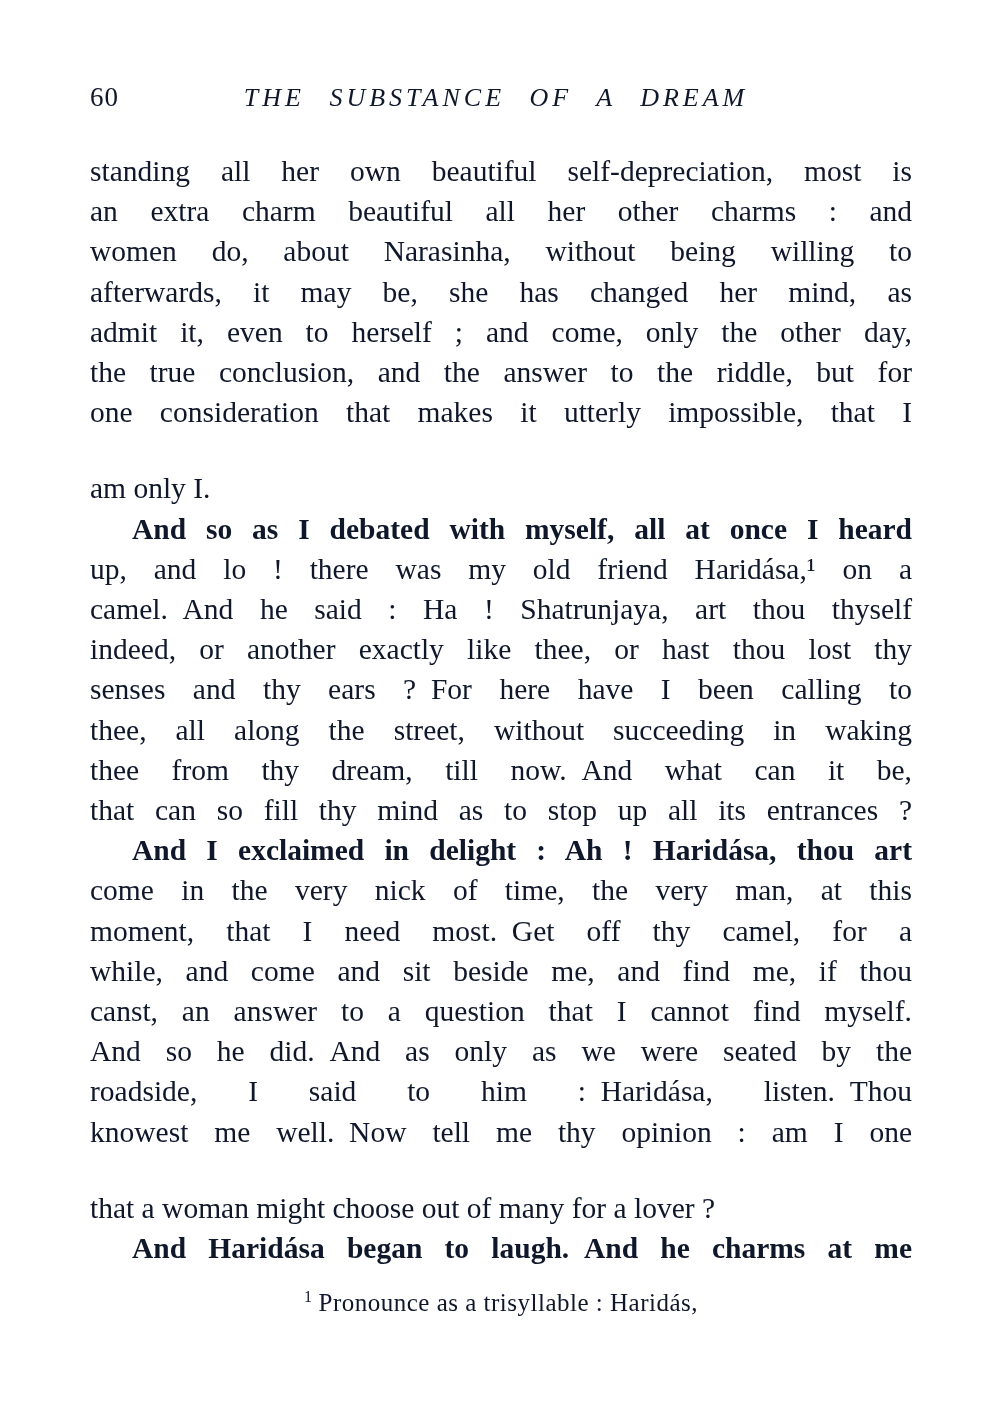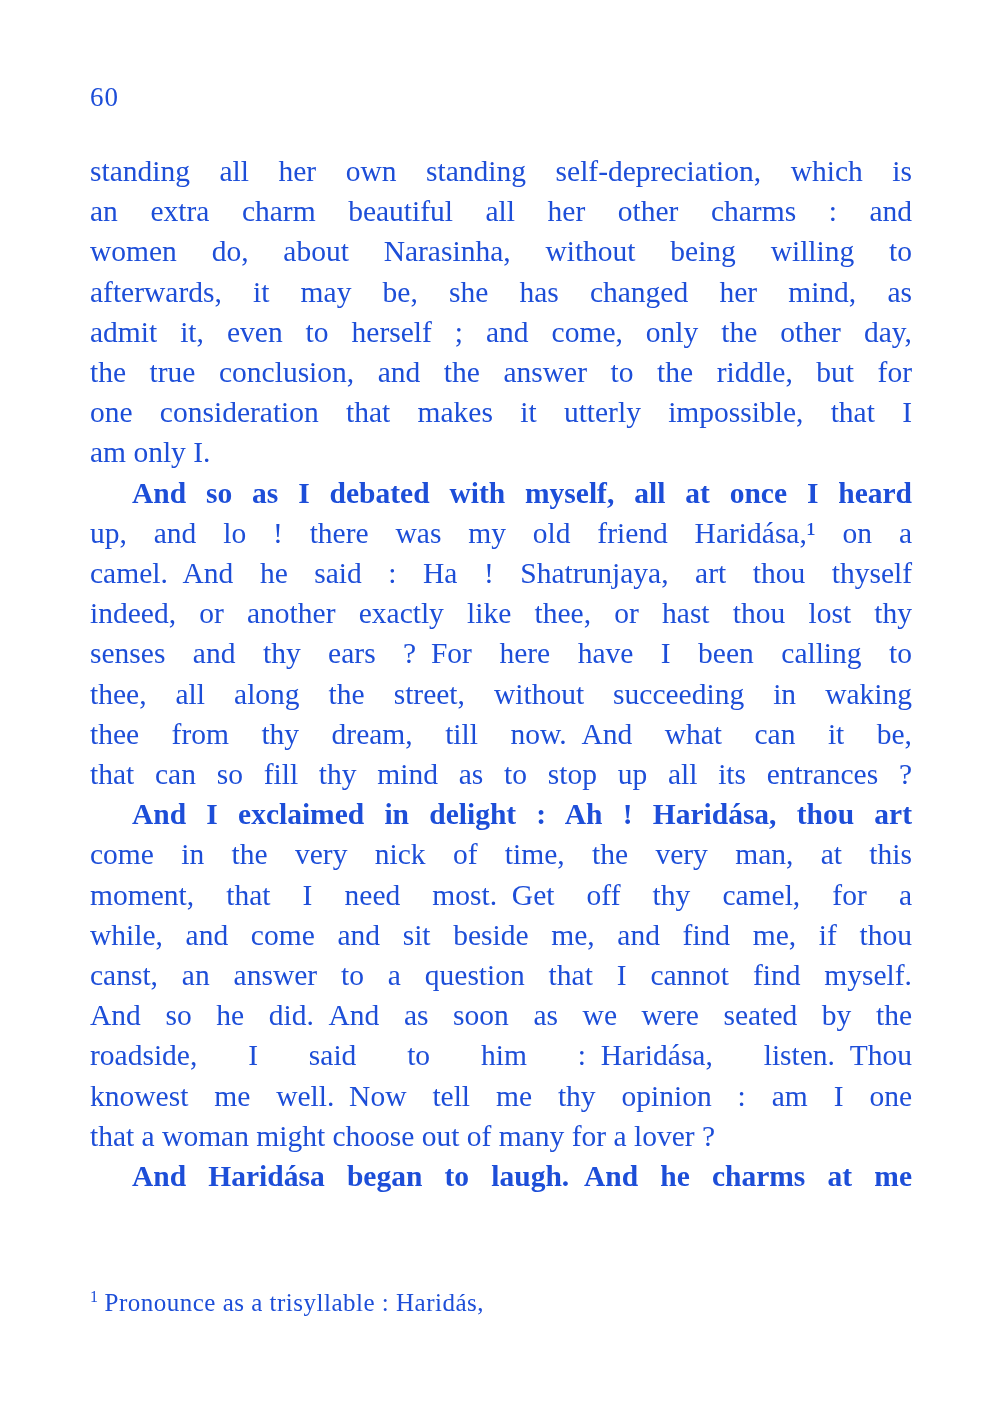--- a/index.html
+++ b/index.html
@@ -5,21 +5,21 @@
   html, body {
     margin: 0;
     padding: 0;
     background: #ffffff;
   }
   .page {
     position: relative;
     width: 1000px;
     height: 1410px;
     background: #ffffff;
-    color: #1d4ed8;
+    color: #0f172a;
     font-family: "Liberation Serif", serif;
     overflow: hidden;
     border-radius: 17px;
   }
   .running-header {
     position: absolute;
     top: 82px;
     left: 90px;
     width: 822px;
     display: flex;
@@ -48,73 +48,75 @@
     width: 822px;
     font-size: 29.5px;
     line-height: 40.2px;
   }
   .line {
     text-align: justify;
     text-align-last: justify;
   }
   .line.ragged {
     text-align-last: left;
+    margin-top: 36px;
   }
   .line.indent {
     text-indent: 42px;
     font-weight: bold;
   }
   .footnote {
     position: absolute;
     top: 1288px;
     left: 90px;
     width: 822px;
-    text-align: left;
+    text-align: center;
     font-size: 25px;
     letter-spacing: 0.5px;
   }
   .footnote sup {
     font-size: 16px;
     vertical-align: super;
     margin-right: 6px;
   }
 </style>
 </head>
 <body>
 
 <div class="page">
 
   <div class="running-header">
     <span class="page-number">60</span>
+    <span class="running-title">THE SUBSTANCE OF A DREAM</span>
   </div>
 
   <div class="body-text">
 
-  <div class="line">standing all her own standing self-depreciation, which is</div>
+  <div class="line">standing all her own beautiful self-depreciation, most is</div>
       <div class="line">an extra charm beautiful all her other charms : and</div>
       <div class="line">women do, about Narasinha, without being willing to</div>
       <div class="line">afterwards, it may be, she has changed her mind, as</div>
       <div class="line">admit it, even to herself ; and come, only the other day,</div>
       <div class="line">the true conclusion, and the answer to the riddle, but for</div>
       <div class="line">one consideration that makes it utterly impossible, that I</div>
       <div class="line ragged">am only I.</div>
       <div class="line indent">And so as I debated with myself, all at once I heard</div>
       <div class="line">up, and lo ! there was my old friend Haridása,¹ on a</div>
       <div class="line">camel. And he said : Ha ! Shatrunjaya, art thou thyself</div>
       <div class="line">indeed, or another exactly like thee, or hast thou lost thy</div>
       <div class="line">senses and thy ears ? For here have I been calling to</div>
       <div class="line">thee, all along the street, without succeeding in waking</div>
       <div class="line">thee from thy dream, till now. And what can it be,</div>
       <div class="line">that can so fill thy mind as to stop up all its entrances ?</div>
       <div class="line indent">And I exclaimed in delight : Ah ! Haridása, thou art</div>
       <div class="line">come in the very nick of time, the very man, at this</div>
       <div class="line">moment, that I need most. Get off thy camel, for a</div>
       <div class="line">while, and come and sit beside me, and find me, if thou</div>
       <div class="line">canst, an answer to a question that I cannot find myself.</div>
-      <div class="line">And so he did. And as soon as we were seated by the</div>
+      <div class="line">And so he did. And as only as we were seated by the</div>
       <div class="line">roadside, I said to him : Haridása, listen. Thou</div>
       <div class="line">knowest me well. Now tell me thy opinion : am I one</div>
       <div class="line ragged">that a woman might choose out of many for a lover ?</div>
       <div class="line indent">And Haridása began to laugh. And he charms at me</div>
     </div>
 
   <div class="footnote">
     <sup>1</sup><span>Pronounce as a trisyllable :  Haridás,</span>
   </div>
 

